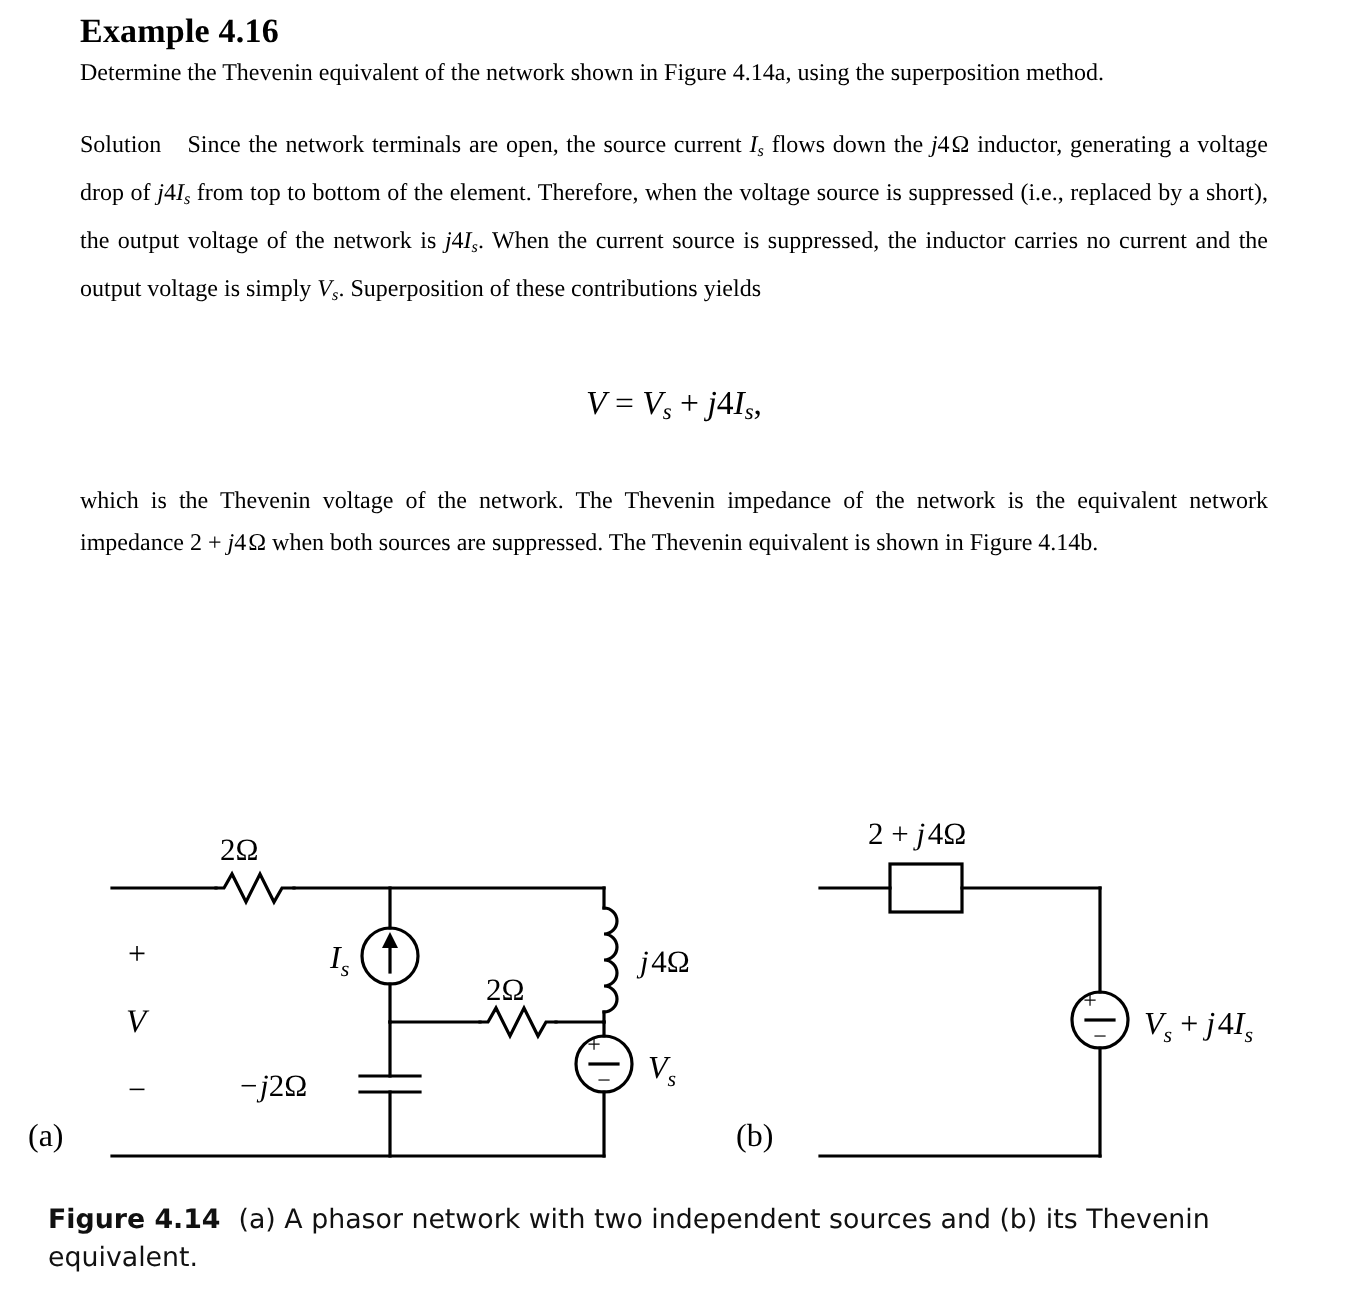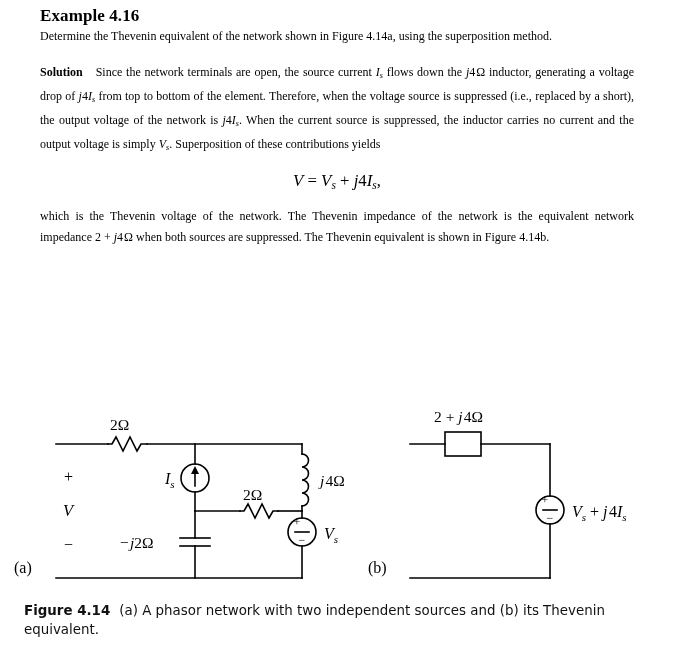--- a/index.html
+++ b/index.html
@@ -34,31 +34,31 @@
 
   .para {
     font-size: 12px;
     line-height: 21.1px;
     text-align: justify;
     text-justify: inter-word;
     margin: 0;
   }
   .para.p-intro { margin-top: 0px; }
   .para.p-solution { margin-top: 15px; }
-  .para.p-which { margin-top: 15px; }
+  .para.p-which { margin-top: 28px; }
 
   .runin {
-    font-weight: bold;
+    font-weight: normal;
   }
   .runin-gap { display: inline-block; width: 13px; }
 
   .eq {
     text-align: center;
     font-size: 16.8px;
-    margin-top: 13px;
+    margin-top: 34px;
     margin-bottom: 2px;
     white-space: nowrap;
   }
 
   i.v, i.mi {
     font-style: italic;
   }
   sub {
     font-size: 0.68em;
     vertical-align: -0.22em;

